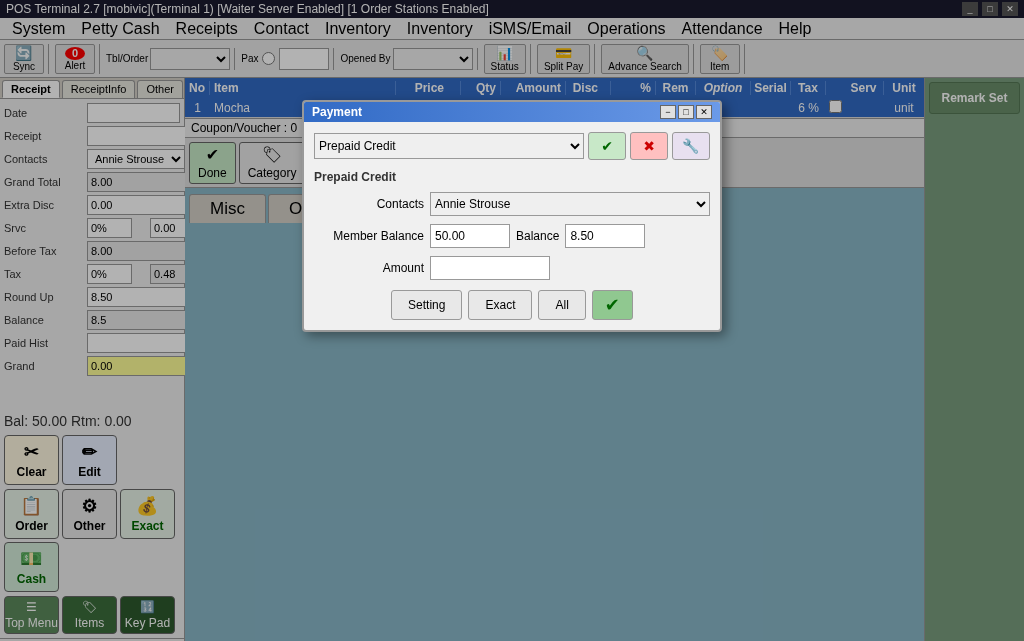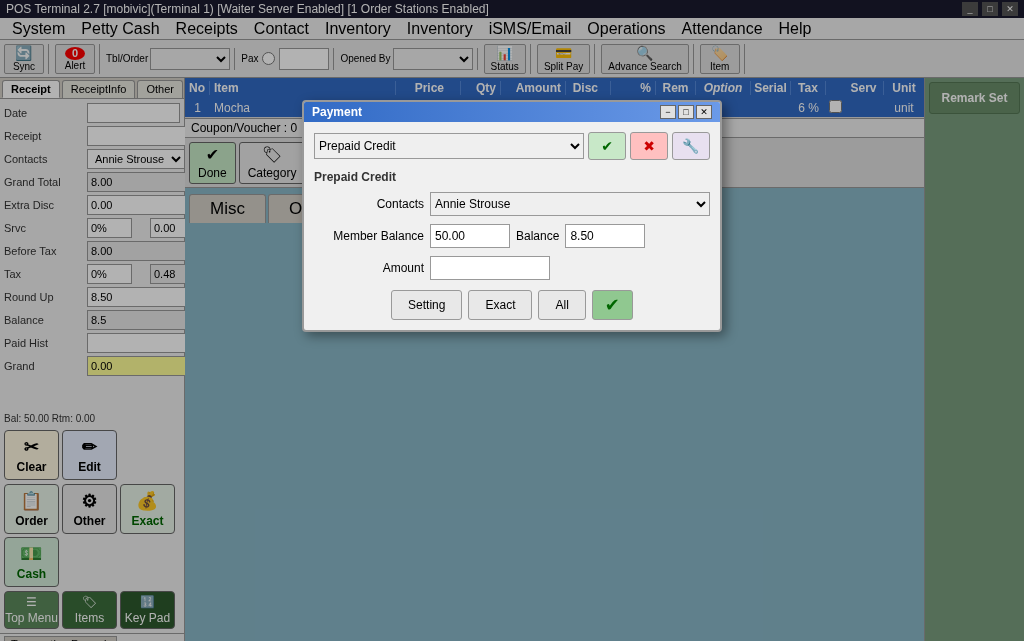--- a/index.html
+++ b/index.html
@@ -160,21 +160,21 @@
       flex-shrink: 0;
     }
     .form-input-short {
       width: 45px;
       height: 20px;
       border: 1px solid #999;
       padding: 0 3px;
       font-size: 11px;
     }
     .bal-text {
-      font-size: 10px;
+      font-size: 14px;
       color: #333;
       padding: 2px 4px;
       margin-top: 28px;
     }
 
     
     .action-buttons {
       display: flex;
       flex-wrap: wrap;
       gap: 3px;

